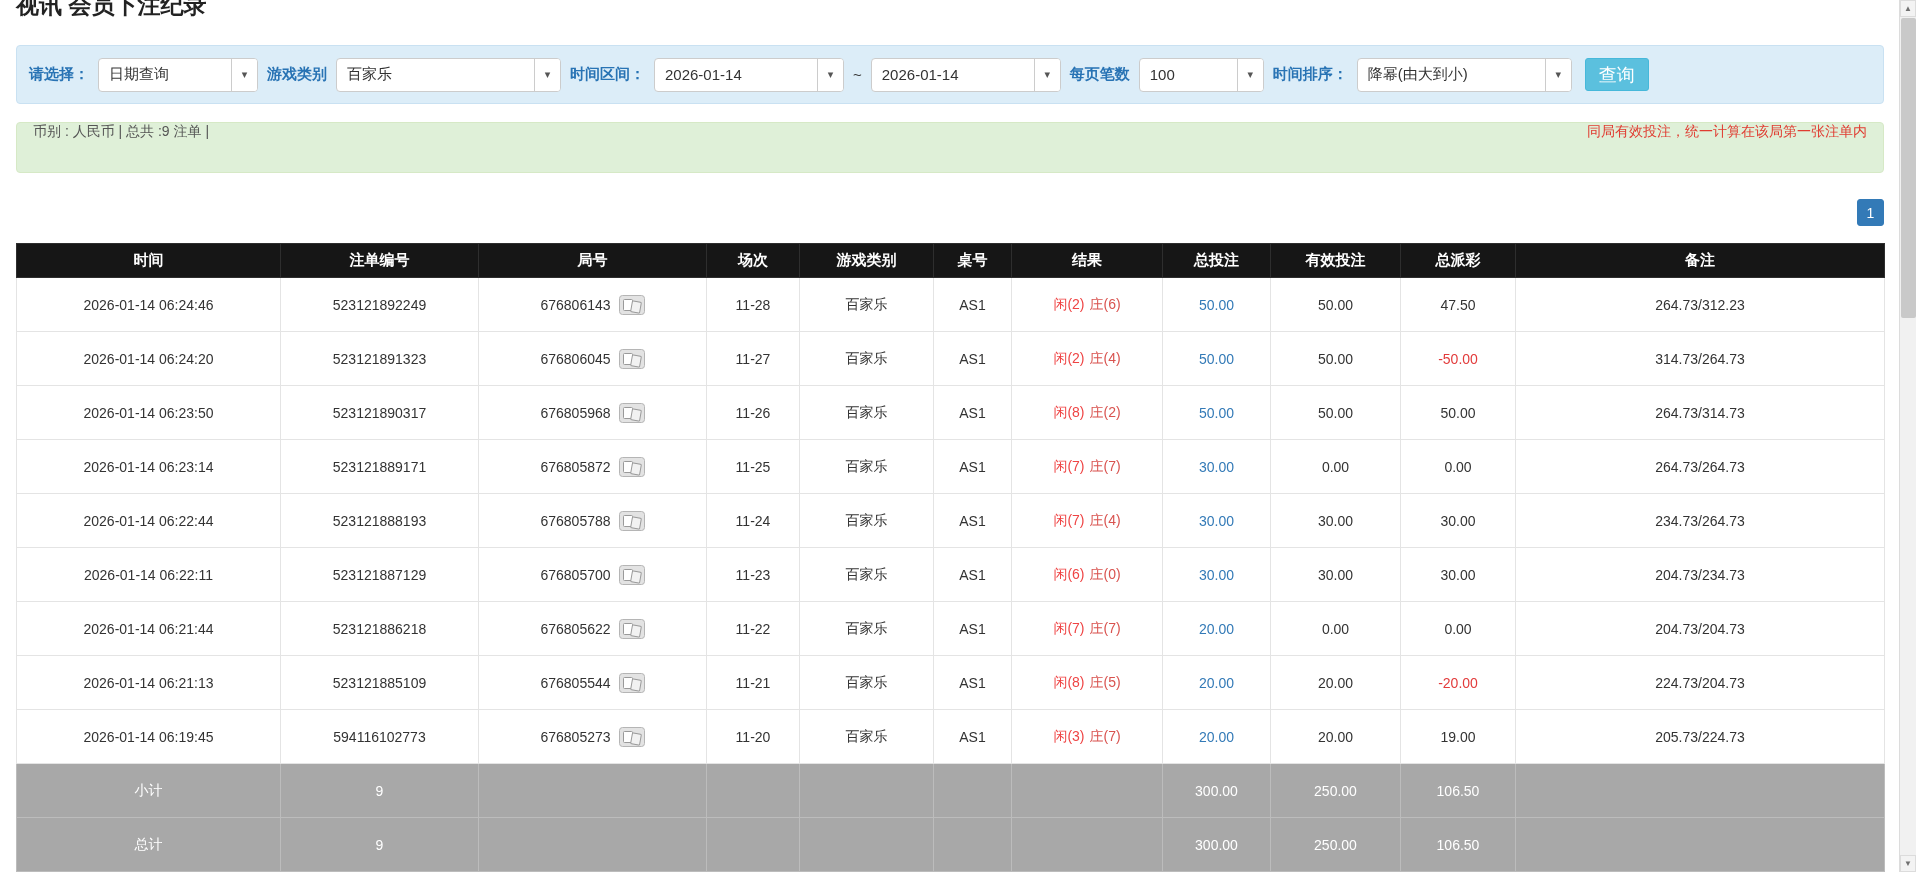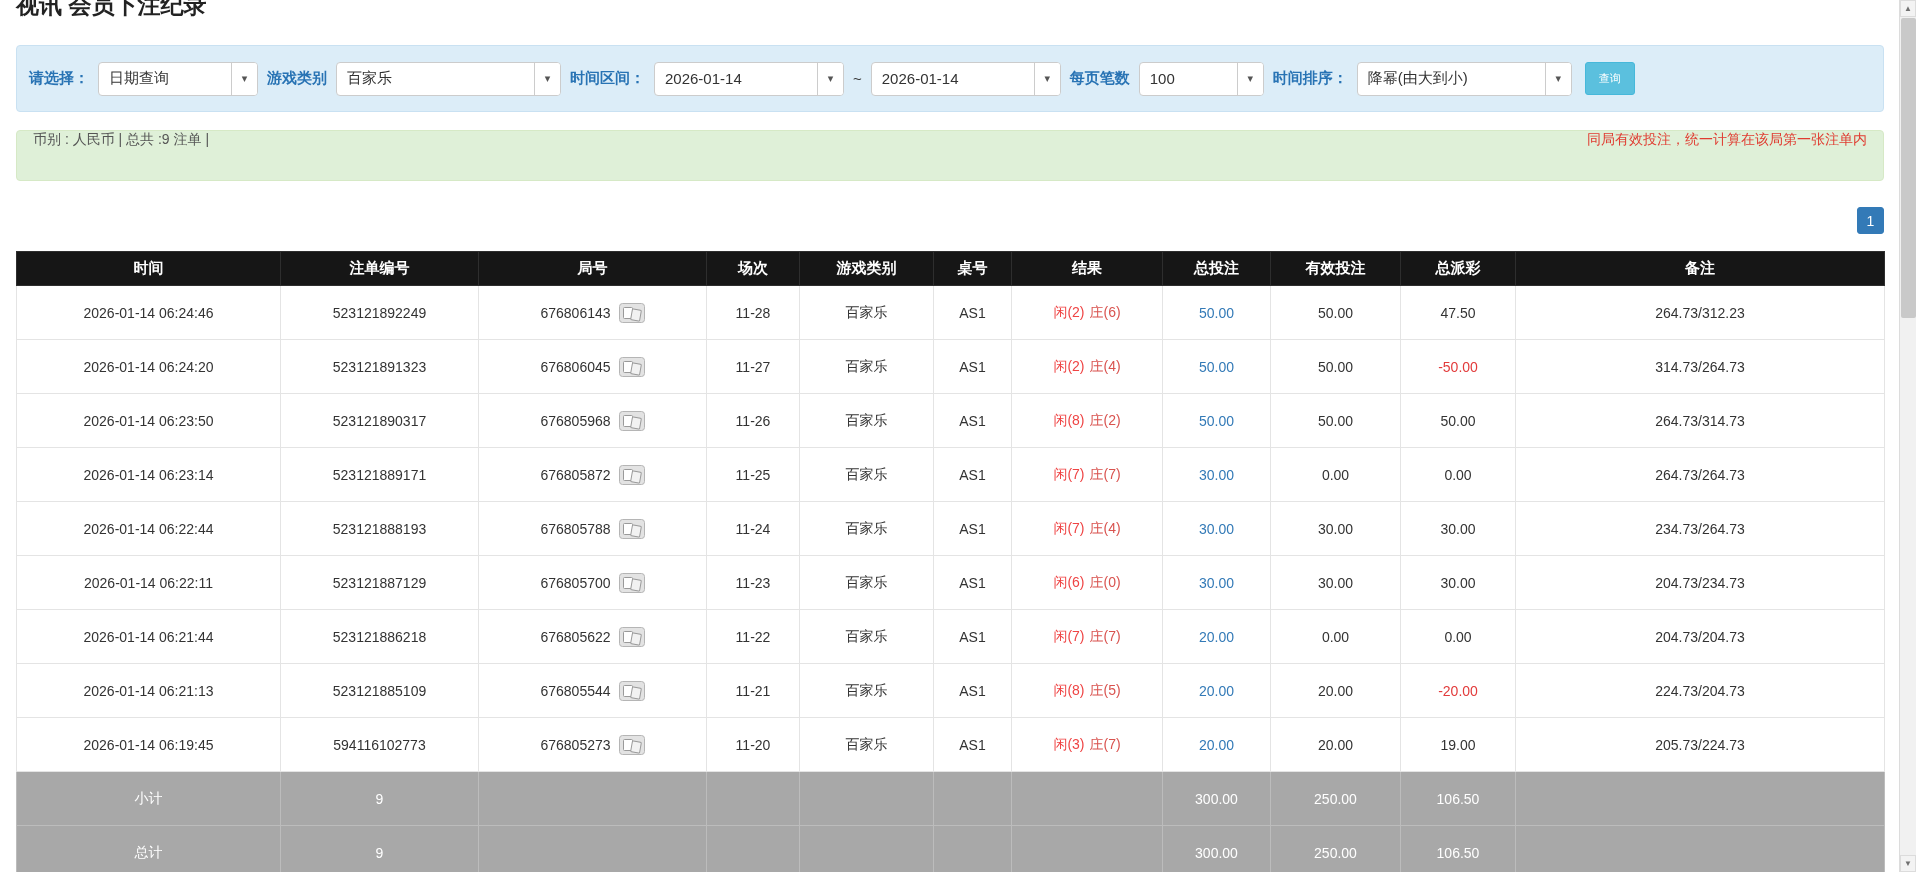--- a/index.html
+++ b/index.html
@@ -3,33 +3,33 @@
 <meta charset="utf-8">
 <style>
   * { margin:0; padding:0; box-sizing:border-box; }
   html,body { width:1916px; height:872px; overflow:hidden; background:#fff;
     font-family:"Liberation Sans","DejaVu Sans",sans-serif; }
   .content { position:absolute; left:16px; top:0; width:1868px; }
 
   .page-title { margin-top:-10px; font-size:23px; font-weight:bold; color:#222; white-space:nowrap; }
 
   
-  .filter-bar { margin-top:24px; height:67px; background:#dcedf8; border:1px solid #c9e1f2;
+  .filter-bar { margin-top:24px; height:59px; background:#dcedf8; border:1px solid #c9e1f2;
     border-radius:4px; display:flex; align-items:center; gap:9px; padding:0 12px; }
   .flabel { color:#2873b4; font-weight:bold; font-size:15px; white-space:nowrap; }
   .select { display:flex; align-items:stretch; height:34px; background:#fff; border:1px solid #ccc;
     border-radius:4px; overflow:hidden; cursor:pointer; }
   .sel-text { flex:1; display:flex; align-items:center; padding:0 10px; font-size:15px; color:#333; white-space:nowrap; }
   .sel-caret { width:26px; border-left:1px solid #ccc; display:flex; align-items:center;
     justify-content:center; color:#555; font-size:11px; background:#fff; }
   .w-query { width:160px; } .w-game { width:225px; } .w-date { width:190px; }
   .w-size { width:125px; } .w-sort { width:215px; }
   .tilde { font-size:15px; color:#333; }
   .search-btn { margin-left:4px; height:33px; padding:0 13px; background:#5bc0de; border:1px solid #46b8da;
-    color:#fff; font-size:11px; border-radius:3px; cursor:pointer; font-family:inherit; }
+    color:#fff; font-size:18px; border-radius:3px; cursor:pointer; font-family:inherit; }
 
   
   .alert { margin-top:18px; height:51px; background:#dff0d8; border:1px solid #d6e9c6; border-radius:4px;
     display:flex; align-items:flex-start; justify-content:space-between; padding:0 16px; font-size:14px; }
   .alert-left { color:#555; }
   .alert-right { color:#e03c31; }
 
   
   .pagination-top { margin-top:26px; display:flex; justify-content:flex-end; }
   .pagination-bottom { margin-top:14px; display:flex; justify-content:flex-end; }

